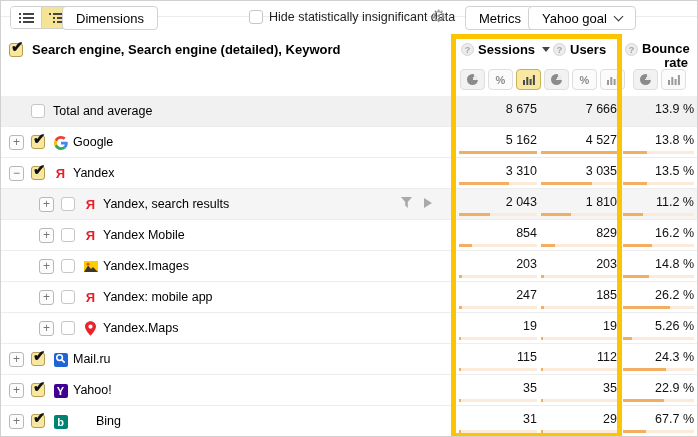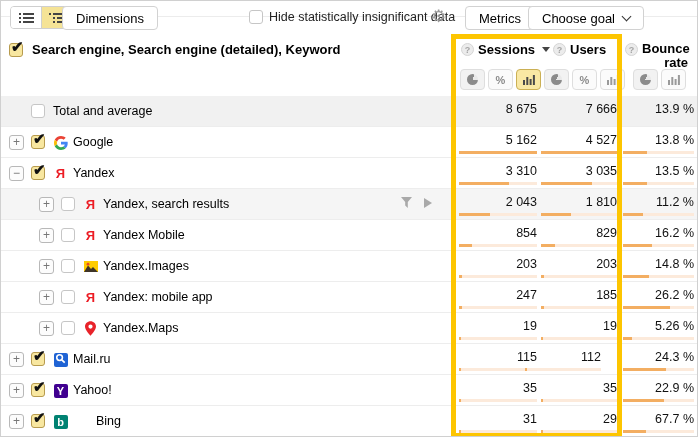--- a/index.html
+++ b/index.html
@@ -89,21 +89,21 @@
       </div>
     </div>
     <button class="btn" style="left:61px;">Dimensions</button>
     <div class="hide-box">
       <span class="chk"></span>
       <span>Hide statistically insignificant data</span>
     </div>
     <span class="gear">⚙</span>
     <button class="btn" style="left:464px;">Metrics</button>
     <button class="btn" style="left:527px;">
-      <span>Choose goal</span>
+      <span>Yahoo goal</span>
       <span class="caret-down"></span>
     </button>
   </div>
 
   <div class="dim-title">
     <span class="chk on"></span>
     <span>Search engine, Search engine (detailed), Keyword</span>
   </div>
 
   <div class="col-head" style="left:460px;">
@@ -395,21 +395,21 @@
               <line x1="7.4" y1="7.4" x2="10.6" y2="10.6" stroke="#fff" stroke-width="1.9"></line>
             </svg></span>
         </span>
         <span class="rlabel" style="left: 72px;">Mail.ru</span>
         <div class="num-cell" style="left: 458px; width: 78px;">
           <span class="num">115</span>
           <div class="bar">
             <div class="bar-fill" style="width: 2.2%; min-width: 2px;"></div>
           </div>
         </div>
-        <div class="num-cell" style="left: 524px; width: 76px;">
+        <div class="num-cell" style="left: 540px; width: 76px;">
           <span class="num">112</span>
           <div class="bar">
             <div class="bar-fill" style="width: 2.5%; min-width: 2px;"></div>
           </div>
         </div>
         <div class="num-cell" style="left: 622px; width: 71px;">
           <span class="num">24.3 %</span>
           <div class="bar">
             <div class="bar-fill" style="width: 60.8%; min-width: 2px;"></div>
           </div>

